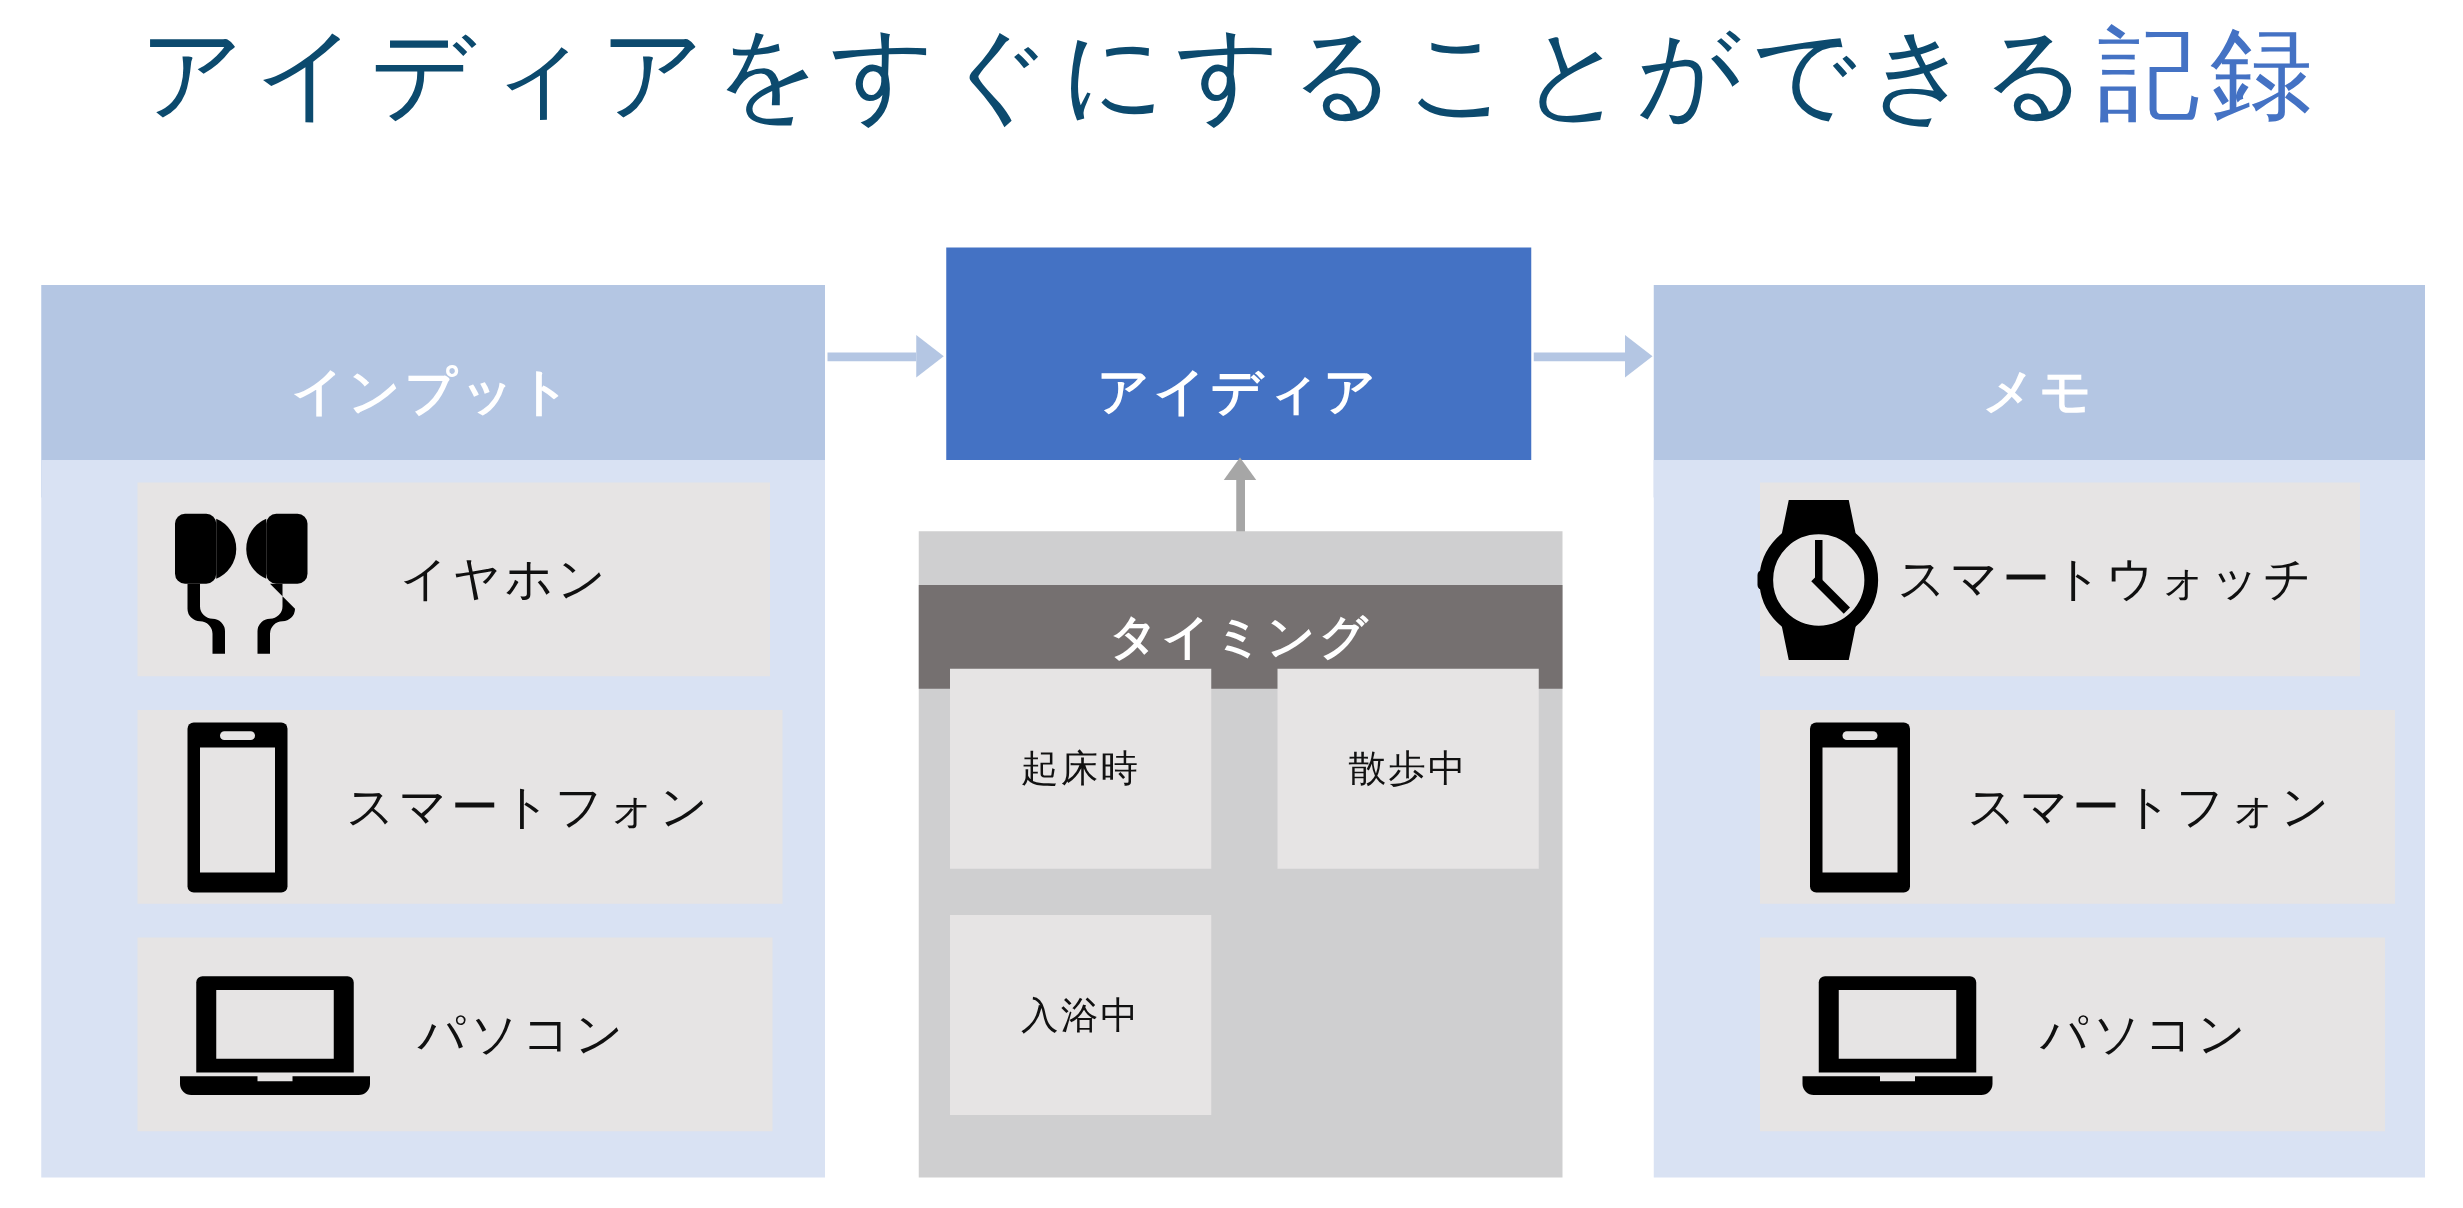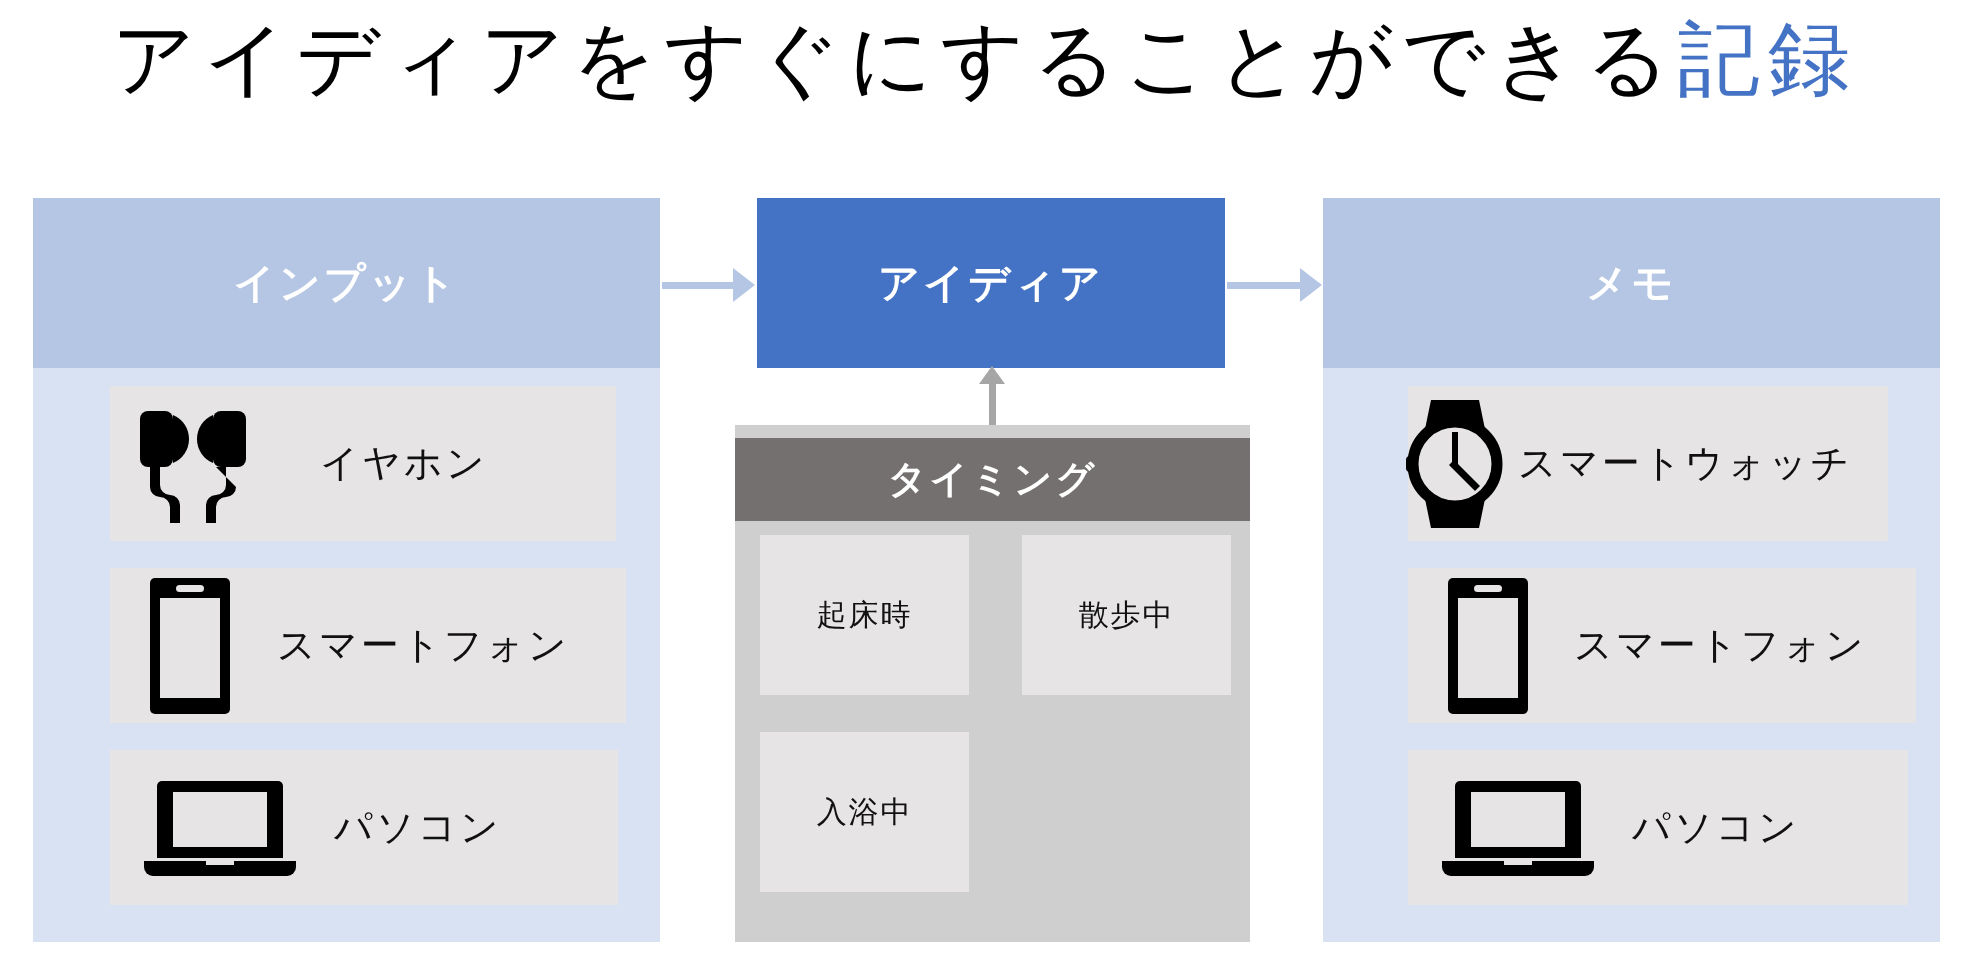--- a/index.html
+++ b/index.html
@@ -25,38 +25,39 @@
     display: flex;
     align-items: center;
     justify-content: center;
     white-space: nowrap;
   }
   #slide-title .t-seg {
     font-family: "Liberation Serif", serif;
     font-size: 82px;
     line-height: 1;
     letter-spacing: 0.10em;
-    color: #000000;
+    color: #0c4a6e;
     font-weight: 400;
   }
   #slide-title .t-seg.accent {
     color: #4472c4;
   }
 
   
   .panel {
     position: absolute;
   }
   .panel-header {
     display: flex;
     align-items: center;
     justify-content: center;
     color: #ffffff;
     font-weight: bold;
     letter-spacing: 0.08em;
+    margin-top: 30px;
   }
   .panel-body {
     position: absolute;
     left: 0;
     right: 0;
   }
 
   
   .side-panel .panel-header {
     position: absolute;

